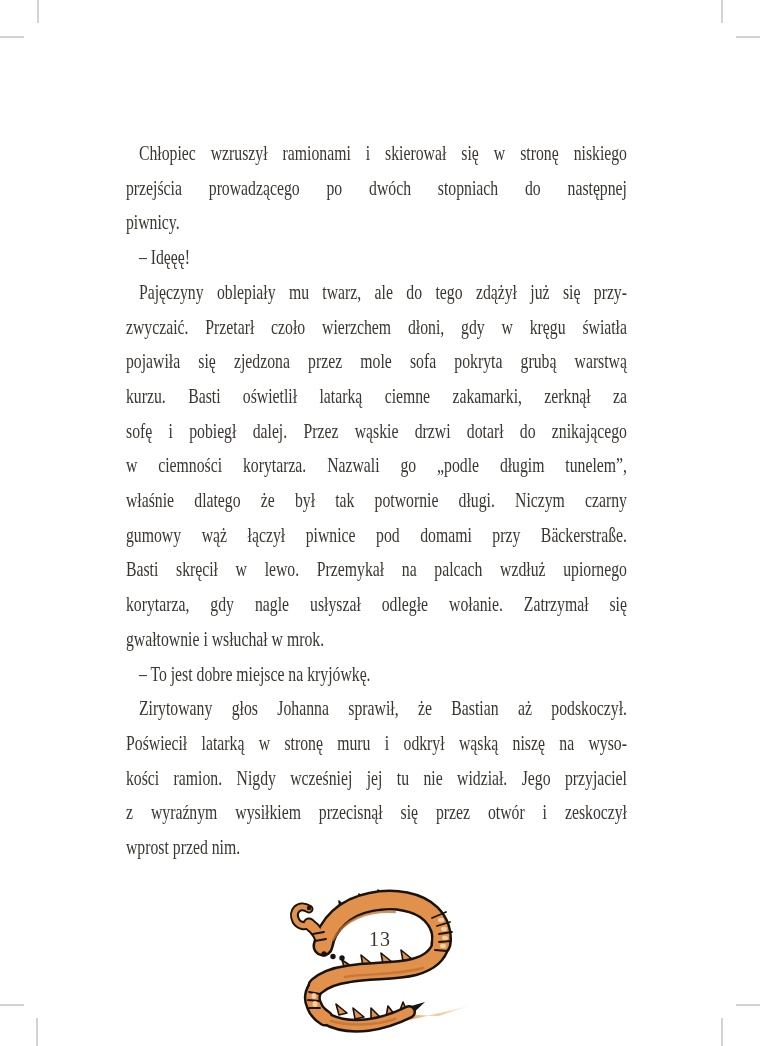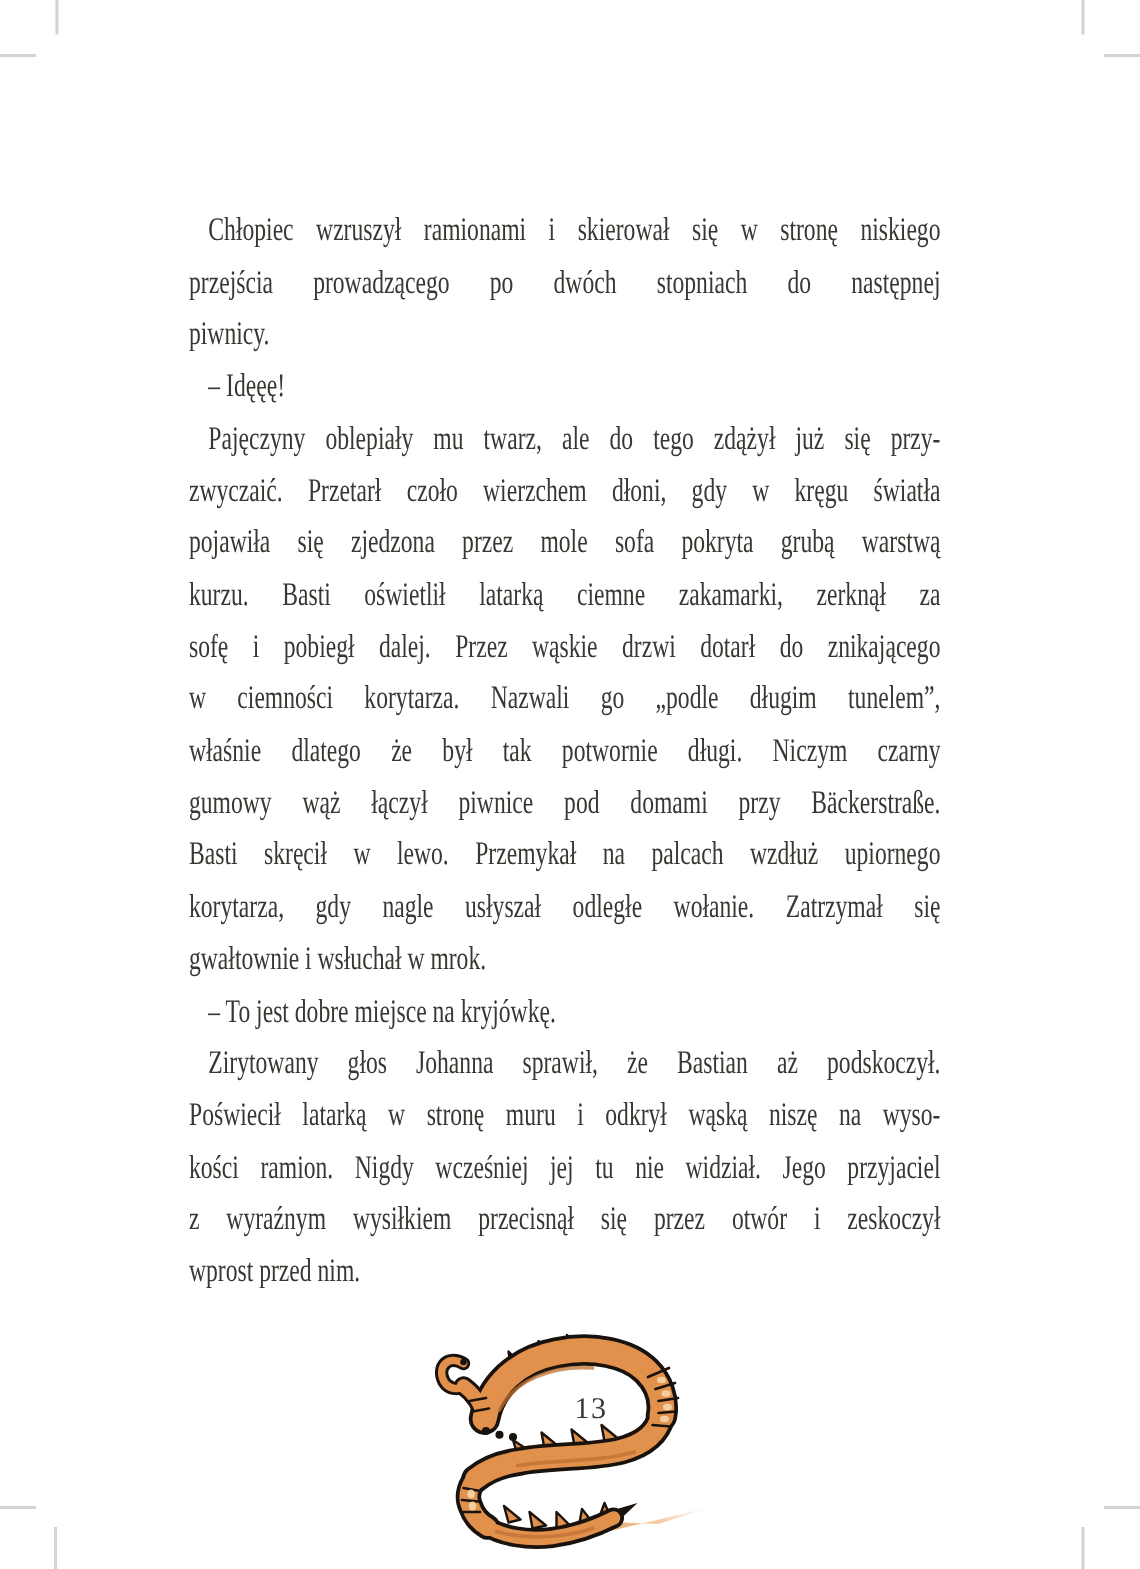--- a/index.html
+++ b/index.html
@@ -44,21 +44,21 @@
   }
   .line { width: 100%; }
   .line.j { text-align: justify; text-align-last: justify; }
   .line.in { text-indent: 18px; }
   
   .page-number {
     position: absolute;
     left: 355px;
     top: 928px;
     width: 50px;
-    text-align: right;
+    text-align: center;
     font-size: 20px;
     letter-spacing: 1px;
     color: var(--text);
     z-index: 3;
   }
   
   .illustration {
     position: absolute;
     left: 283px;
     top: 888px;

